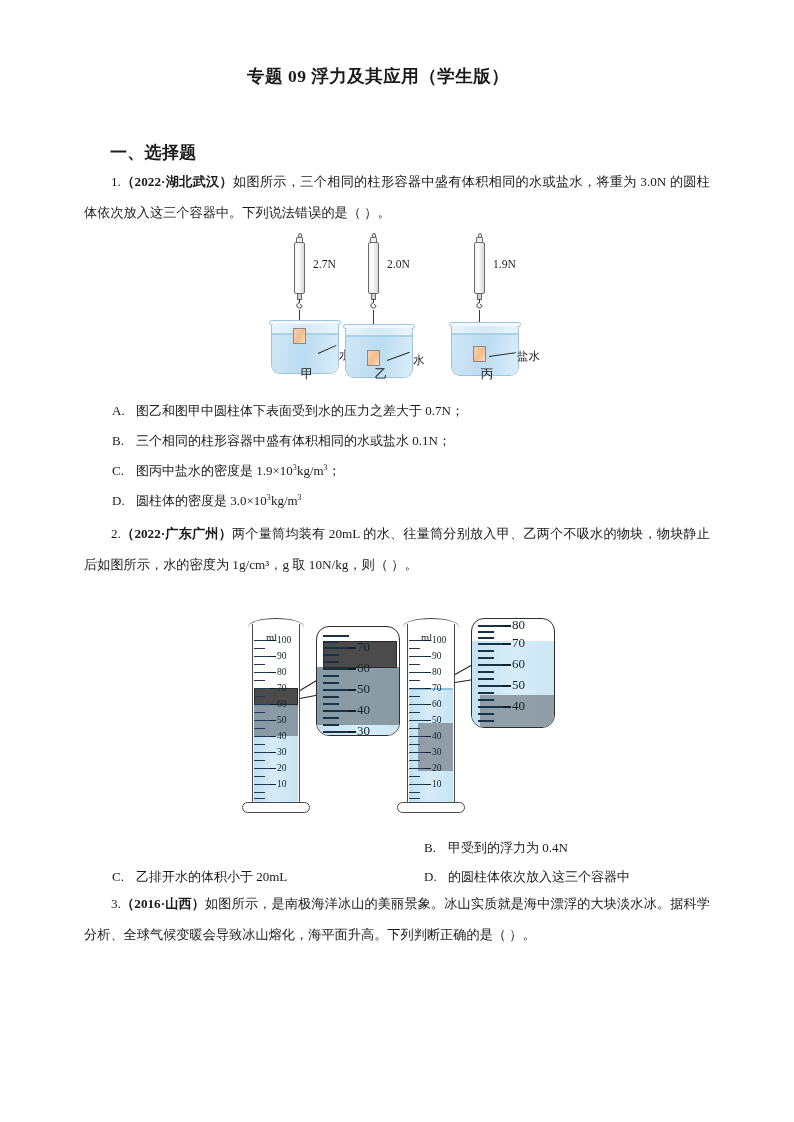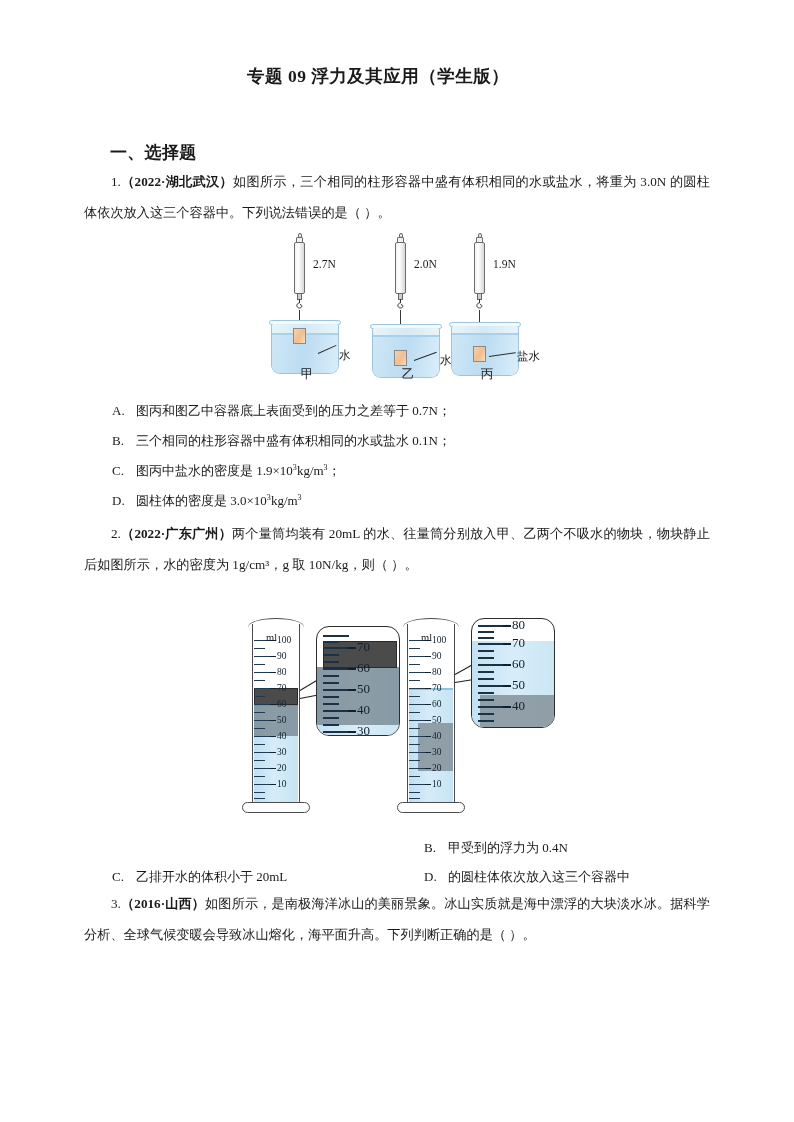--- a/index.html
+++ b/index.html
@@ -305,21 +305,21 @@
         <div class="water" style="height:40px;">
           <div class="water-surface"></div>
         </div>
         <div class="block" style="left:21px;top:4px;"></div>
       </div>
       <div class="leader" style="left:55px;top:117px;width:20px;transform:rotate(-24deg);"></div>
       <div class="liq-label" style="left:76px;top:112px;">水</div>
       <div class="beaker-name">甲</div>
     </div>
 
-    <div class="beaker-unit" style="left:101px;">
+    <div class="beaker-unit" style="left:74px;">
       <div class="scale-ring"></div>
       <div class="scale-top"></div>
       <div class="scale-body"></div>
       <div class="scale-neck"></div>
       <svg class="hook" viewBox="0 0 11 12">
         <path d="M5.5 0 L5.5 4 M5.5 4 C2 4 2 9 5.5 9 C8.5 9 8.5 5.5 6 5.5" fill="none" stroke="#333" stroke-width="1"></path>
       </svg>
       <div class="wire" style="top:74px;height:44px;"></div>
       <div class="scale-reading">2.0N</div>
       <div class="beaker-lip" style="top:88px;"></div>
@@ -351,21 +351,21 @@
         </div>
         <div class="block" style="left:21px;top:20px;"></div>
       </div>
       <div class="leader" style="left:46px;top:120px;width:27px;transform:rotate(-8deg);"></div>
       <div class="liq-label" style="left:74px;top:113px;">盐水</div>
       <div class="beaker-name">丙</div>
     </div>
   </div>
 
   <div class="opt" style="left:112px;top:396px;">
-    <span class="lbl">A.</span><span>图丙和图乙中容器底上表面受到的压力之差等于 0.7N；</span>
+    <span class="lbl">A.</span><span>图乙和图甲中圆柱体下表面受到水的压力之差大于 0.7N；</span>
   </div>
   <div class="opt" style="left:112px;top:426px;">
     <span class="lbl">B.</span><span>三个相同的柱形容器中盛有体积相同的水或盐水 0.1N；</span>
   </div>
   <div class="opt" style="left:112px;top:456px;">
     <span class="lbl">C.</span><span>图丙中盐水的密度是 1.9×10</span><sup>3</sup><span>kg/m</span><sup>3</sup><span>；</span>
   </div>
   <div class="opt" style="left:112px;top:486px;">
     <span class="lbl">D.</span><span>圆柱体的密度是 3.0×10</span><sup>3</sup><span>kg/m</span><sup>3</sup>
   </div>

